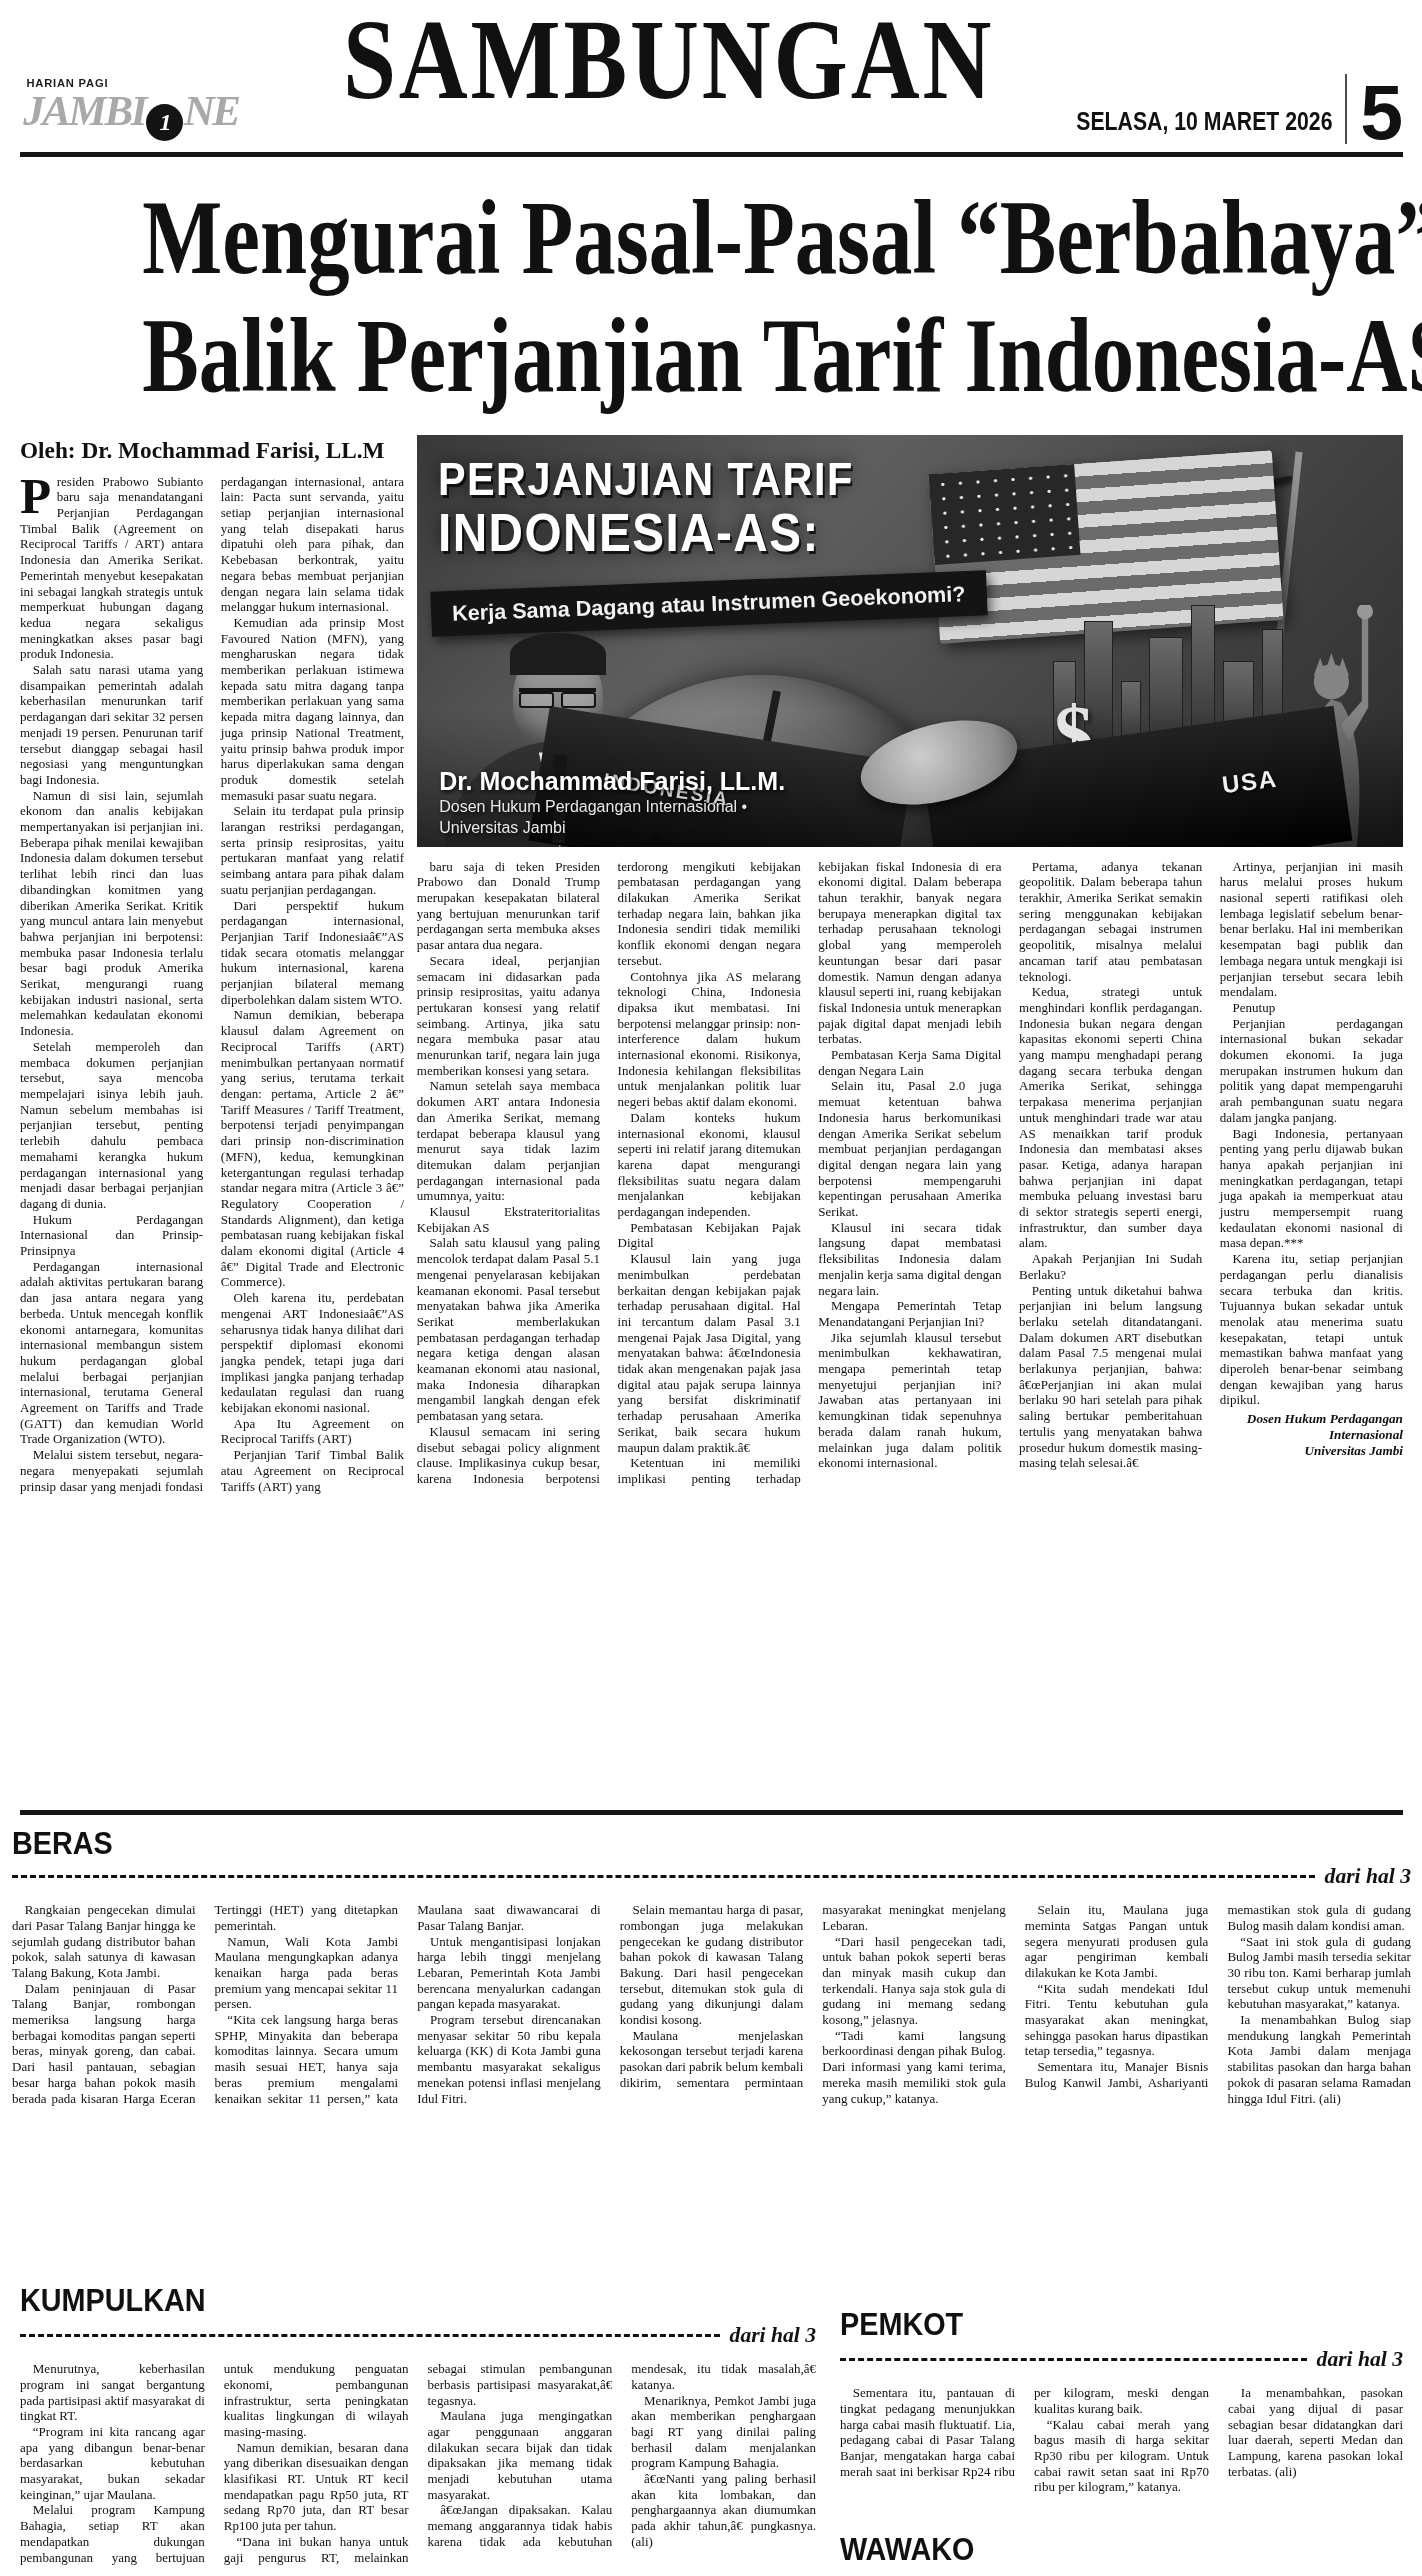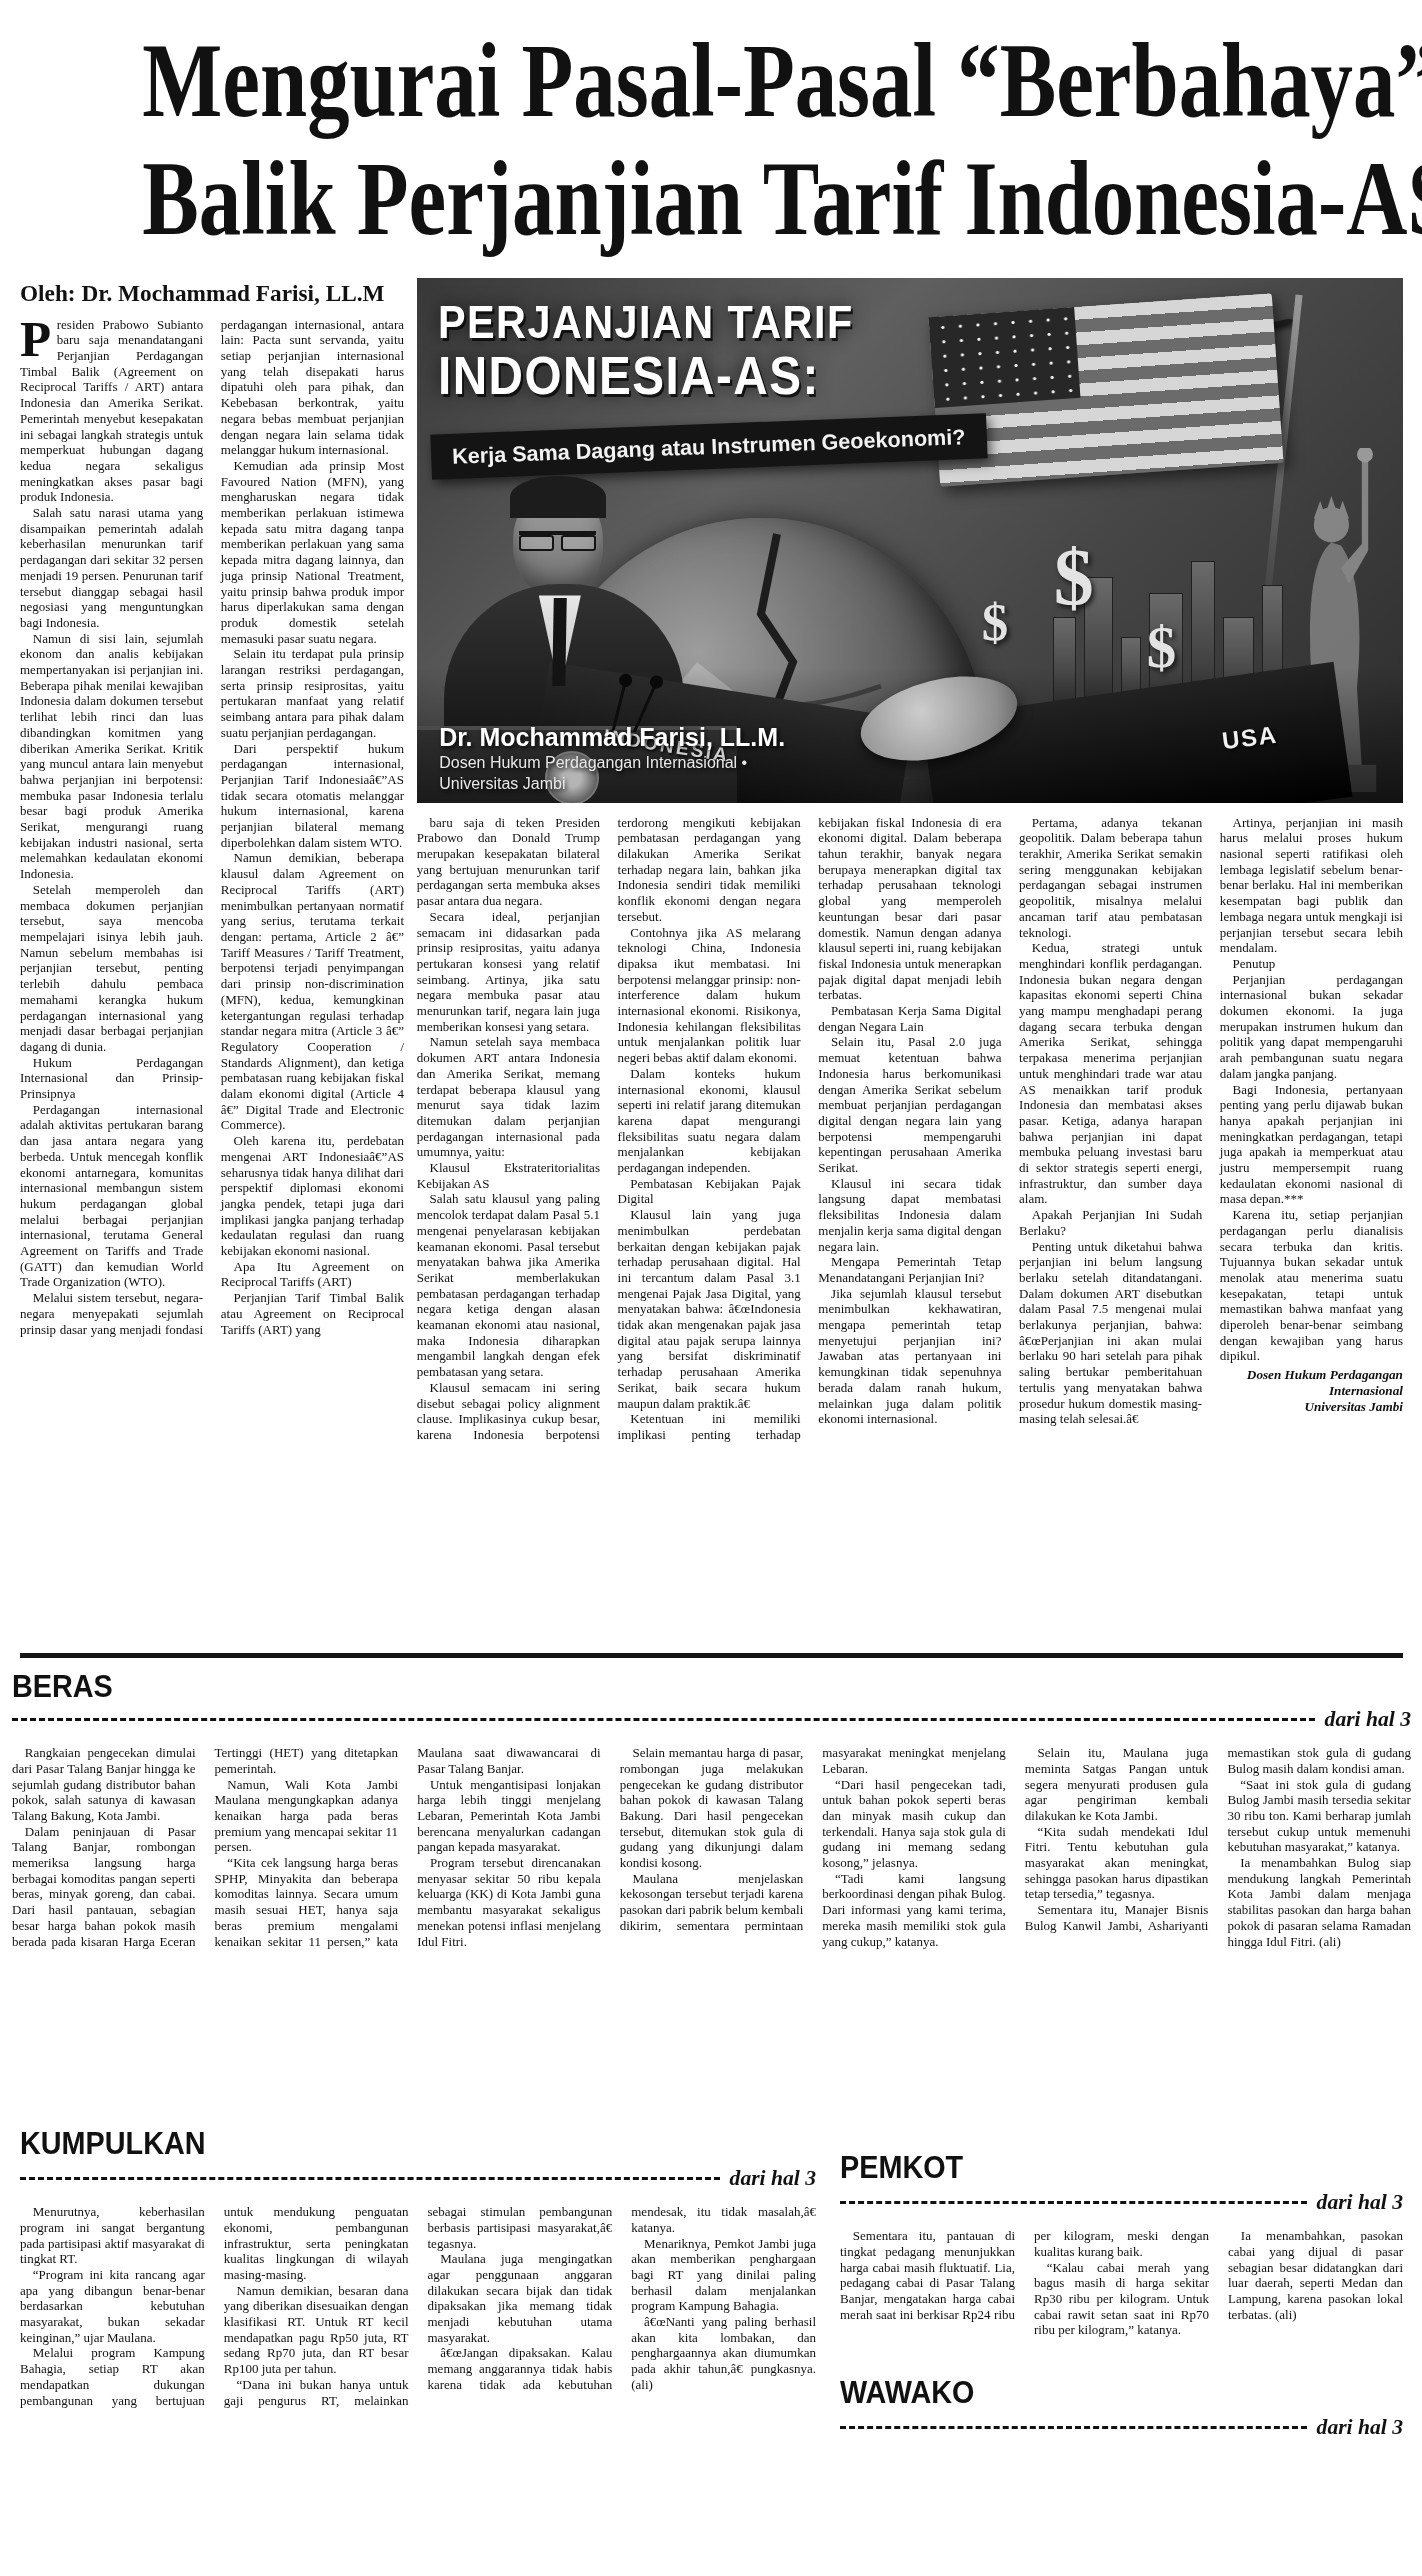--- a/index.html
+++ b/index.html
@@ -35,21 +35,21 @@
   .flow-left{column-count:2;column-gap:17.6px;height:1322px;}
   .para{margin:0;text-indent:12.8px;}
   .lead-para{text-indent:0;}
   .dropcap{float:left;font-size:51px;line-height:40px;font-weight:bold;padding:2.4px 5.6px 0 0;}
   .right-col{flex:1;min-width:0;}
   .flow-right{margin-top:11.2px;column-count:5;column-gap:17.6px;height:775px;}
   .credit{margin:3.2px 0 0;text-align:right;font-weight:bold;font-style:italic;font-size:13.2px;line-height:16px;break-inside:avoid;}
   .end-rule{height:4.8px;background:#151515;margin:6.4px 20px 0;}
 
   
-  .photo{position:relative;height:525px;margin:0;overflow:hidden;
+  .photo{position:relative;height:412px;margin:0;overflow:hidden;
          background:linear-gradient(133deg,#383838 0%,#5f5f5f 34%,#474747 62%,#2c2c2c 100%);}
   .photo::after{content:"";position:absolute;left:0;right:0;bottom:0;height:136px;
                 background:linear-gradient(transparent,rgba(0,0,0,.6));pointer-events:none;}
   .jet{position:absolute;right:112px;top:-1.6px;font-size:96px;color:#1e1e1e;
        transform:rotate(-14deg) scaleX(1.25);text-shadow:2.4px 2.4px 4.8px rgba(0,0,0,.6);}
   .flag{position:absolute;left:517px;top:27px;width:344px;height:170px;transform:rotate(-4deg);
         background:repeating-linear-gradient(180deg,#d6d6d6 0 12.8px,#6b6b6b 12.8px 25.6px);
         box-shadow:4.8px 6.4px 14.4px rgba(0,0,0,.55);border-radius:3.2px;}
   .canton{position:absolute;left:0;top:0;width:146px;height:91px;background:#272727;
           background-image:radial-gradient(circle,#f2f2f2 1.3px,transparent 1.9px);background-size:17.6px 14.4px;background-position:4.8px 4px;}
@@ -125,20 +125,32 @@
   .kump-flow{column-count:4;column-gap:19px;height:322px;}
   .right-stack{flex:1;min-width:0;margin-top:24px;}
   .pemkot-flow{column-count:3;column-gap:19px;height:136px;}
   .sec .sec-head{margin-bottom:1.6px;}
 </style>
 </head>
 <body>
 
 <div class="page">
 
+  <header class="masthead">
+    <div class="logo">
+      <div class="logo-top">HARIAN PAGI</div>
+      <div class="logo-main"><span>JAMBI</span><span class="logo-one">1</span><span>NE</span></div>
+    </div>
+    <h1 class="section-title">SAMBUNGAN</h1>
+    <div class="date-page">
+      <div class="date">SELASA, 10 MARET 2026</div>
+      <div class="vrule"></div>
+      <div class="pagenum">5</div>
+    </div>
+  </header>
 
   <div class="headline">
     <span class="hl-line">Mengurai Pasal-Pasal “Berbahaya” Di</span>
     <span class="hl-line">Balik Perjanjian Tarif Indonesia-AS</span>
   </div>
 
   <div class="main-row">
     <div class="left-col">
       <div class="byline">Oleh: Dr. Mochammad Farisi, LL.M</div>
       <div class="flow flow-left">

